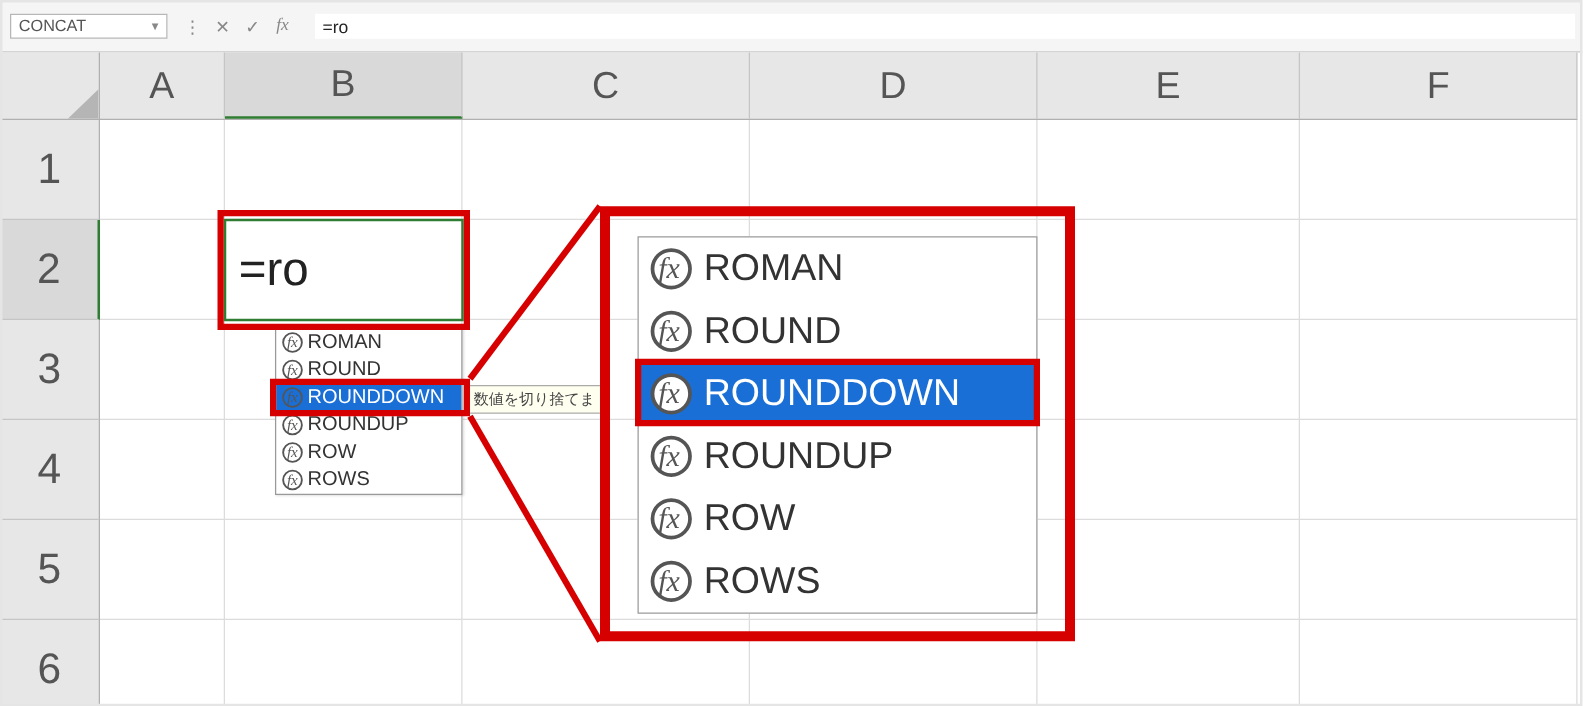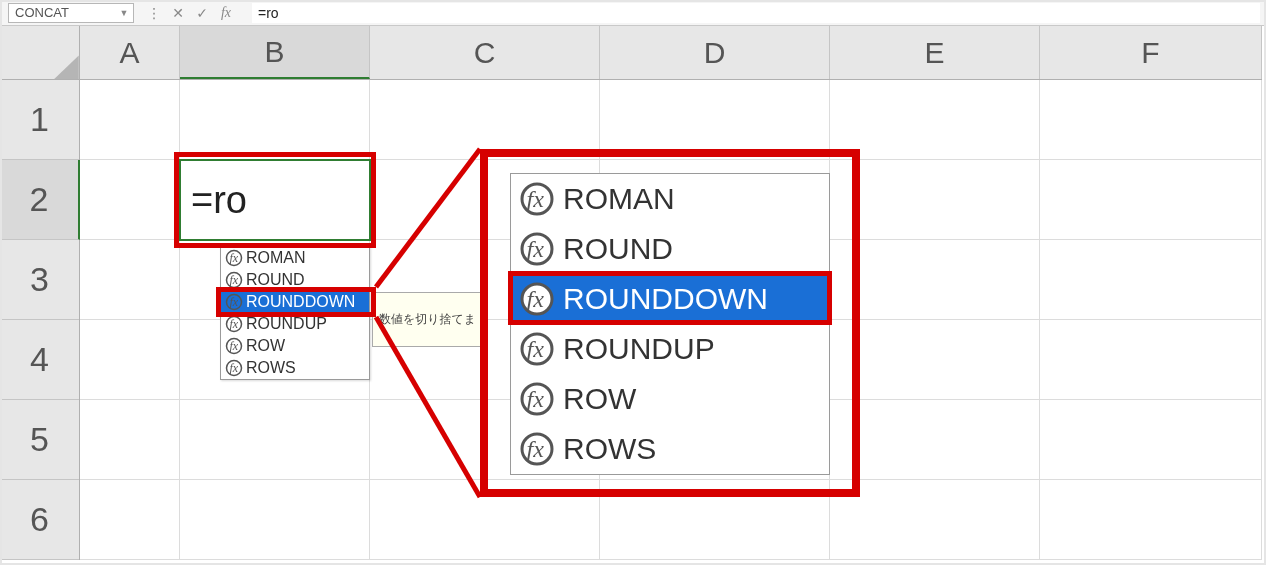--- a/index.html
+++ b/index.html
@@ -1,19 +1,19 @@
 <!DOCTYPE html>
 <html><head>
 <meta charset="utf-8">
 <style>
 html,body{margin:0;padding:0;font-family:"Segoe UI",Arial,sans-serif;background:#fff;width:1266px;height:565px;overflow:hidden;color:#333}
 *{box-sizing:border-box}
 
 
-.fbar{display:flex;align-items:center;height:26px;border-bottom:1px solid #c9c9c9;background:#f5f5f5;font-size:14px}
+.fbar{display:flex;align-items:center;height:42px;border-bottom:1px solid #c9c9c9;background:#f5f5f5;font-size:14px}
 .namebox{width:126px;height:20px;margin:3px 4px 3px 8px;background:#fff;border:1px solid #b7b7b7;position:relative;display:flex;align-items:center}
 .namebox span{padding-left:6px;color:#555;font-size:13px}
 .namebox .dd{position:absolute;right:2px;top:2px;width:14px;height:14px;display:flex;align-items:center;justify-content:center;color:#888;font-size:9px}
 .fx-btns{display:flex;align-items:center;gap:0;padding:0 4px}
 .fx-btns div{width:24px;height:20px;display:flex;align-items:center;justify-content:center;color:#888;font-size:14px}
 .fx-label{font-style:italic;font-family:"Times New Roman",serif;color:#666}
 .formula-input{flex:1;height:20px;margin:3px 6px 3px 10px;background:#fff;display:flex;align-items:center;padding-left:6px;font-size:14px;color:#222}
 
 
 .grid{position:relative;width:1266px;height:539px;font-size:15px;color:#555}
@@ -30,21 +30,21 @@
 
 
 .active-cell{position:absolute;border:2px solid #2f7d32;background:#fff;display:flex;align-items:center;padding-left:10px;font-size:38px;font-family:Arial,sans-serif;color:#222}
 
 
 .ac{position:absolute;border:1px solid #9a9a9a;background:#fff;font-size:16px;font-family:Arial,sans-serif;box-shadow:1px 1px 2px rgba(0,0,0,.15)}
 .ac-item{display:flex;align-items:center;height:22px;padding:0 4px;color:#333;white-space:nowrap}
 .ac-item .fx{width:18px;height:18px;margin-right:3px}
 .ac-item.sel{background:#1a6fd6;color:#fff}
 .ac-item.sel .fx circle{fill:#1a6fd6}
-.tooltip{position:absolute;border:1px solid #aaa;background:#fffff0;font-size:12px;padding:18px 6px;color:#444;white-space:nowrap}
+.tooltip{position:absolute;border:1px solid #aaa;background:#fffff0;font-size:12px;padding:2px 6px;color:#444;white-space:nowrap}
 
 
 .big{position:absolute;border:1px solid #9a9a9a;background:#fff;font-family:Arial,sans-serif}
 .big-item{display:flex;align-items:center;height:50px;padding:0 8px;font-size:30px;color:#333}
 .big-item .fx{width:36px;height:36px;margin-right:8px}
 .big-item.sel{background:#1a6fd6;color:#fff}
 
 
 .hl{position:absolute;border:5px solid #d60000;pointer-events:none}
 

